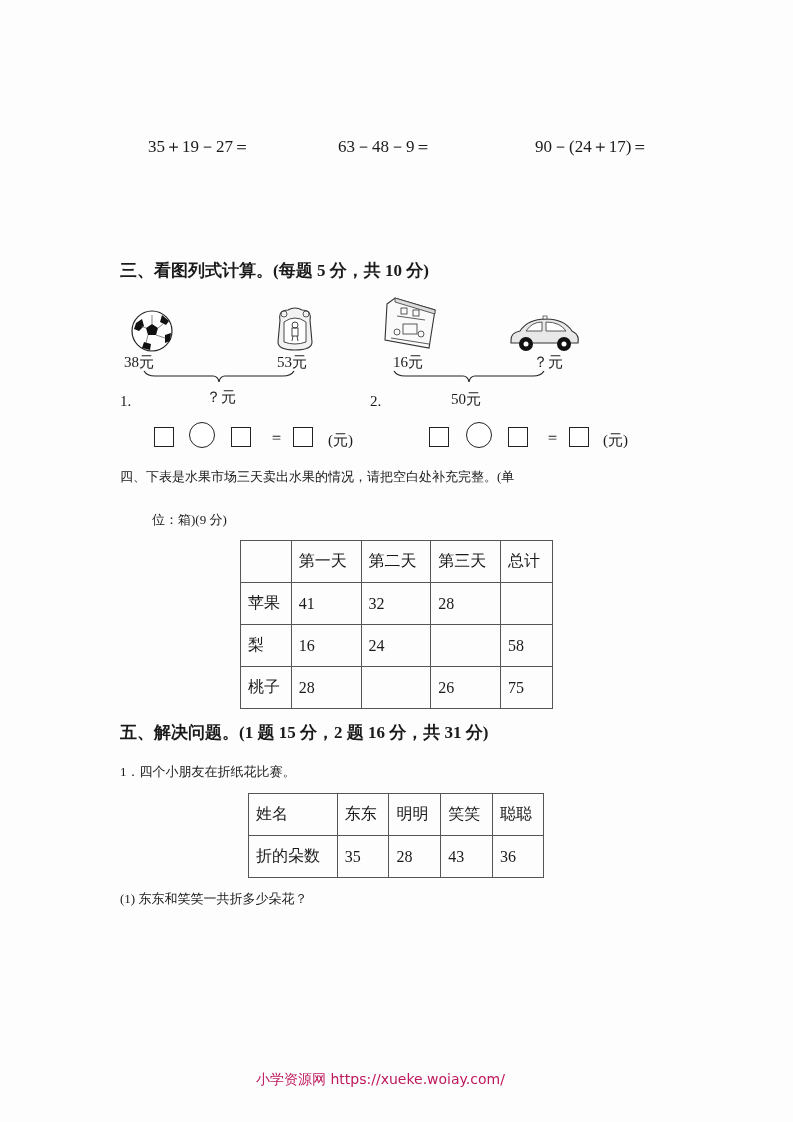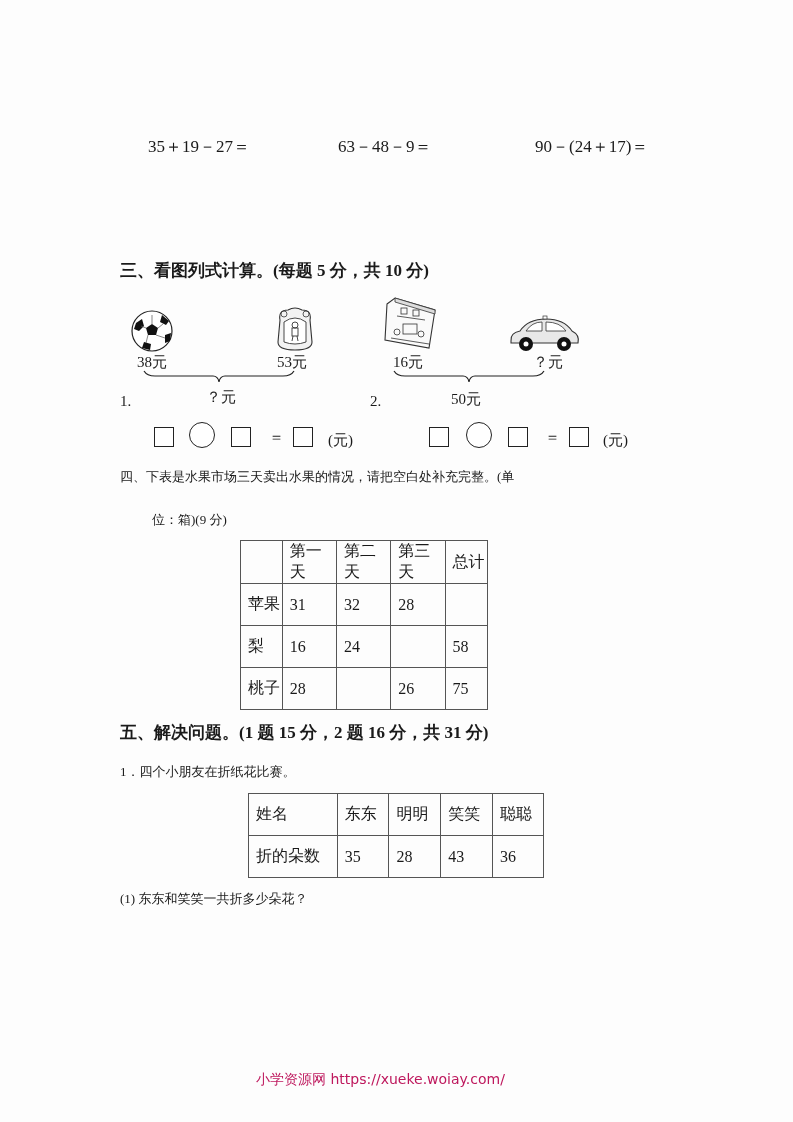--- a/index.html
+++ b/index.html
@@ -45,21 +45,21 @@
   <svg class="abs" style="left:274px; top:306px;" width="42" height="46" viewBox="0 0 42 46">
     <path d="M6 14 Q4 4 14 4 Q21 0 28 4 Q38 4 36 14 L38 36 Q38 44 21 44 Q4 44 4 36 Z" fill="#f2f2f2" stroke="#333" stroke-width="1.1"></path>
     <path d="M10 16 Q21 8 32 16 L32 36 Q21 40 10 36 Z" fill="#fff" stroke="#333" stroke-width="0.9"></path>
     <circle cx="21" cy="19" r="3" fill="none" stroke="#333" stroke-width="0.9"></circle>
     <rect x="18" y="22" width="6" height="8" fill="none" stroke="#333" stroke-width="0.9"></rect>
     <line x1="19" y1="30" x2="18" y2="35" stroke="#333" stroke-width="0.9"></line>
     <line x1="23" y1="30" x2="24" y2="35" stroke="#333" stroke-width="0.9"></line>
     <circle cx="10" cy="8" r="3" fill="none" stroke="#333" stroke-width="0.8"></circle>
     <circle cx="32" cy="8" r="3" fill="none" stroke="#333" stroke-width="0.8"></circle>
   </svg>
-  <div class="abs label" style="left:137px; top:353px;">38元</div>
+  <div class="abs label" style="left:124px; top:353px;">38元</div>
   <div class="abs label" style="left:277px; top:353px;">53元</div>
   <svg class="brace" style="left:143px; top:370px;" width="152" height="14" viewBox="0 0 152 14">
     <path d="M1 1 Q4 6 12 6 L70 6 Q75 6 76 12 Q77 6 82 6 L140 6 Q148 6 151 1" fill="none" stroke="#222" stroke-width="1.2"></path>
   </svg>
   <div class="abs label" style="left:120px; top:393px;">1.</div>
   <div class="abs label" style="left:206px; top:388px;">？元</div>
 
   <div class="box" style="left:154px; top:427px;"></div>
   <div class="circle" style="left:189px; top:422px;"></div>
   <div class="box" style="left:231px; top:427px;"></div>
@@ -104,39 +104,39 @@
   <div class="abs label" style="left:545px; top:428px;">＝</div>
   <div class="box" style="left:569px; top:427px;"></div>
   <div class="abs label" style="left:603px; top:431px;">(元)</div>
 </div>
 
 <div class="abs txt" style="left:120px; top:468px;">
   <span>四、下表是水果市场三天卖出水果的情况，请把空白处补充完整。(单</span>
 </div>
 <div class="abs txt" style="left:152px; top:511px;">位：箱)(9 分)</div>
 
-<table class="grid" style="left:240px; top:540px; width:248px;">
+<table class="grid" style="left:240px; top:540px; width:313px;">
   <colgroup>
       <col style="width:51px">
       <col style="width:70px">
       <col style="width:70px">
       <col style="width:70px">
       <col style="width:52px">
     </colgroup>
   <tbody>
       <tr>
     <td></td>
     <td>第一天</td>
     <td>第二天</td>
     <td>第三天</td>
     <td>总计</td>
   </tr>
   <tr>
     <td>苹果</td>
-    <td>31</td>
+    <td>41</td>
     <td>32</td>
     <td>28</td>
     <td></td>
   </tr>
   <tr>
     <td>梨</td>
     <td>16</td>
     <td>24</td>
     <td></td>
     <td>58</td>

